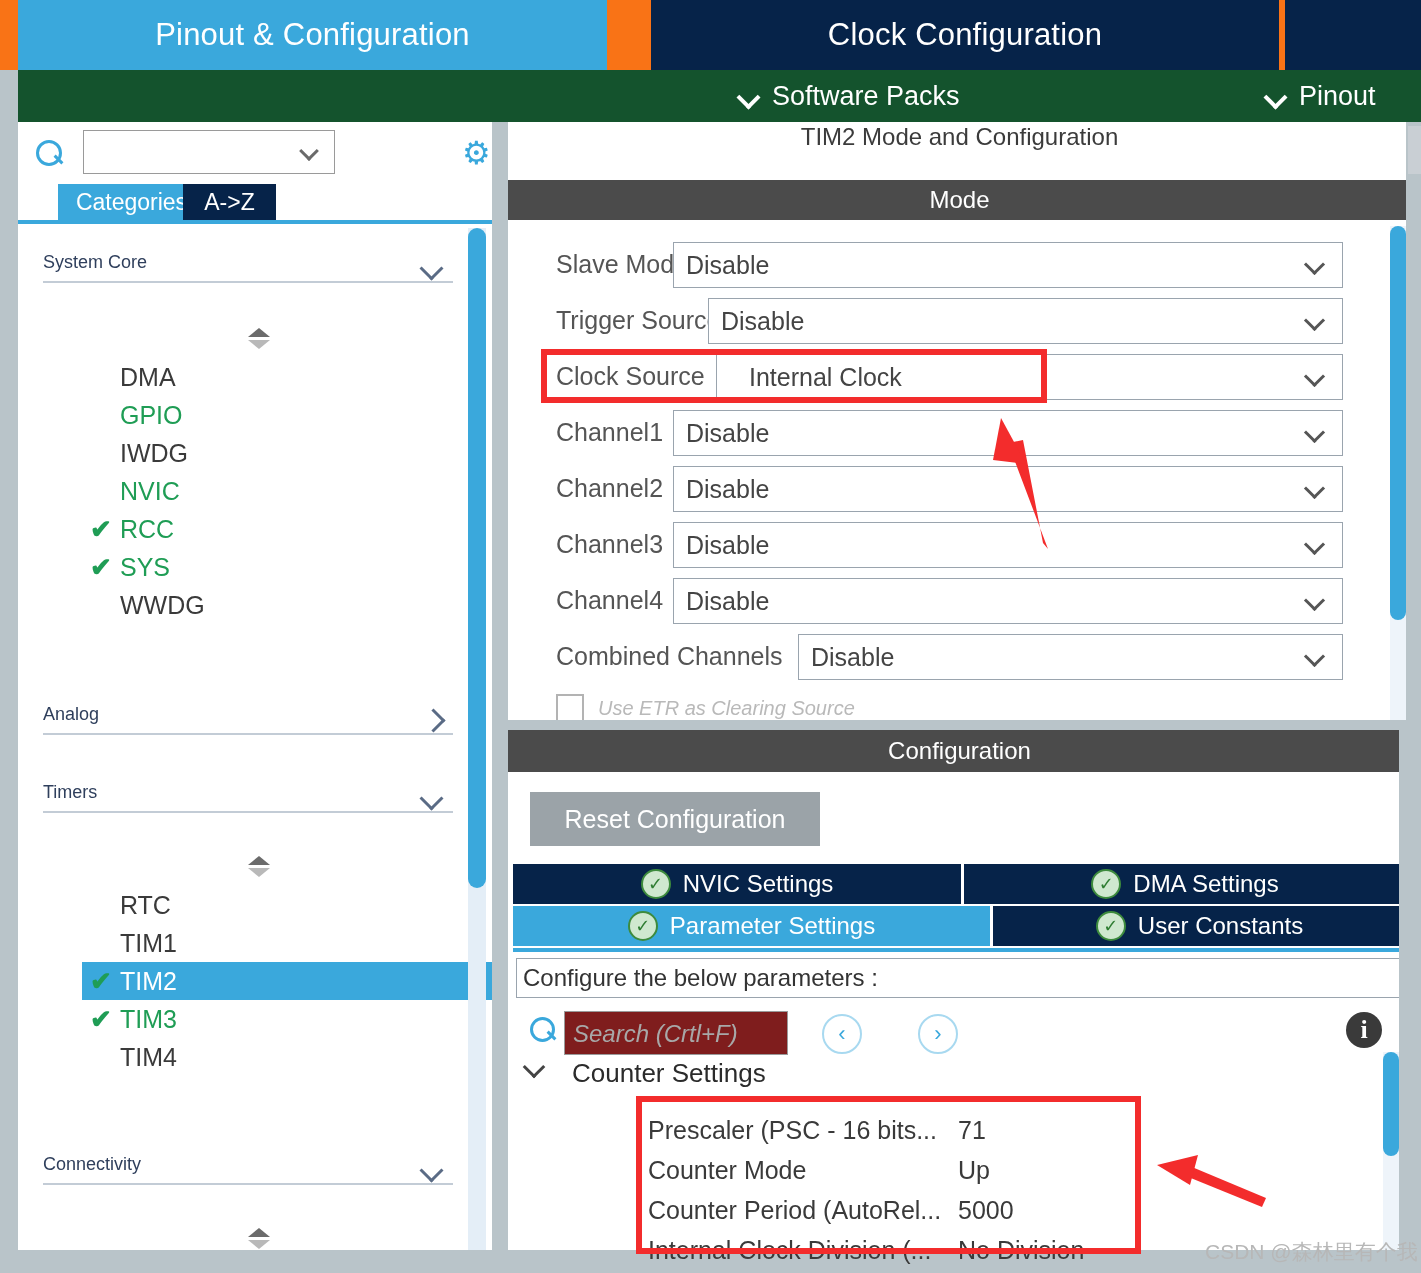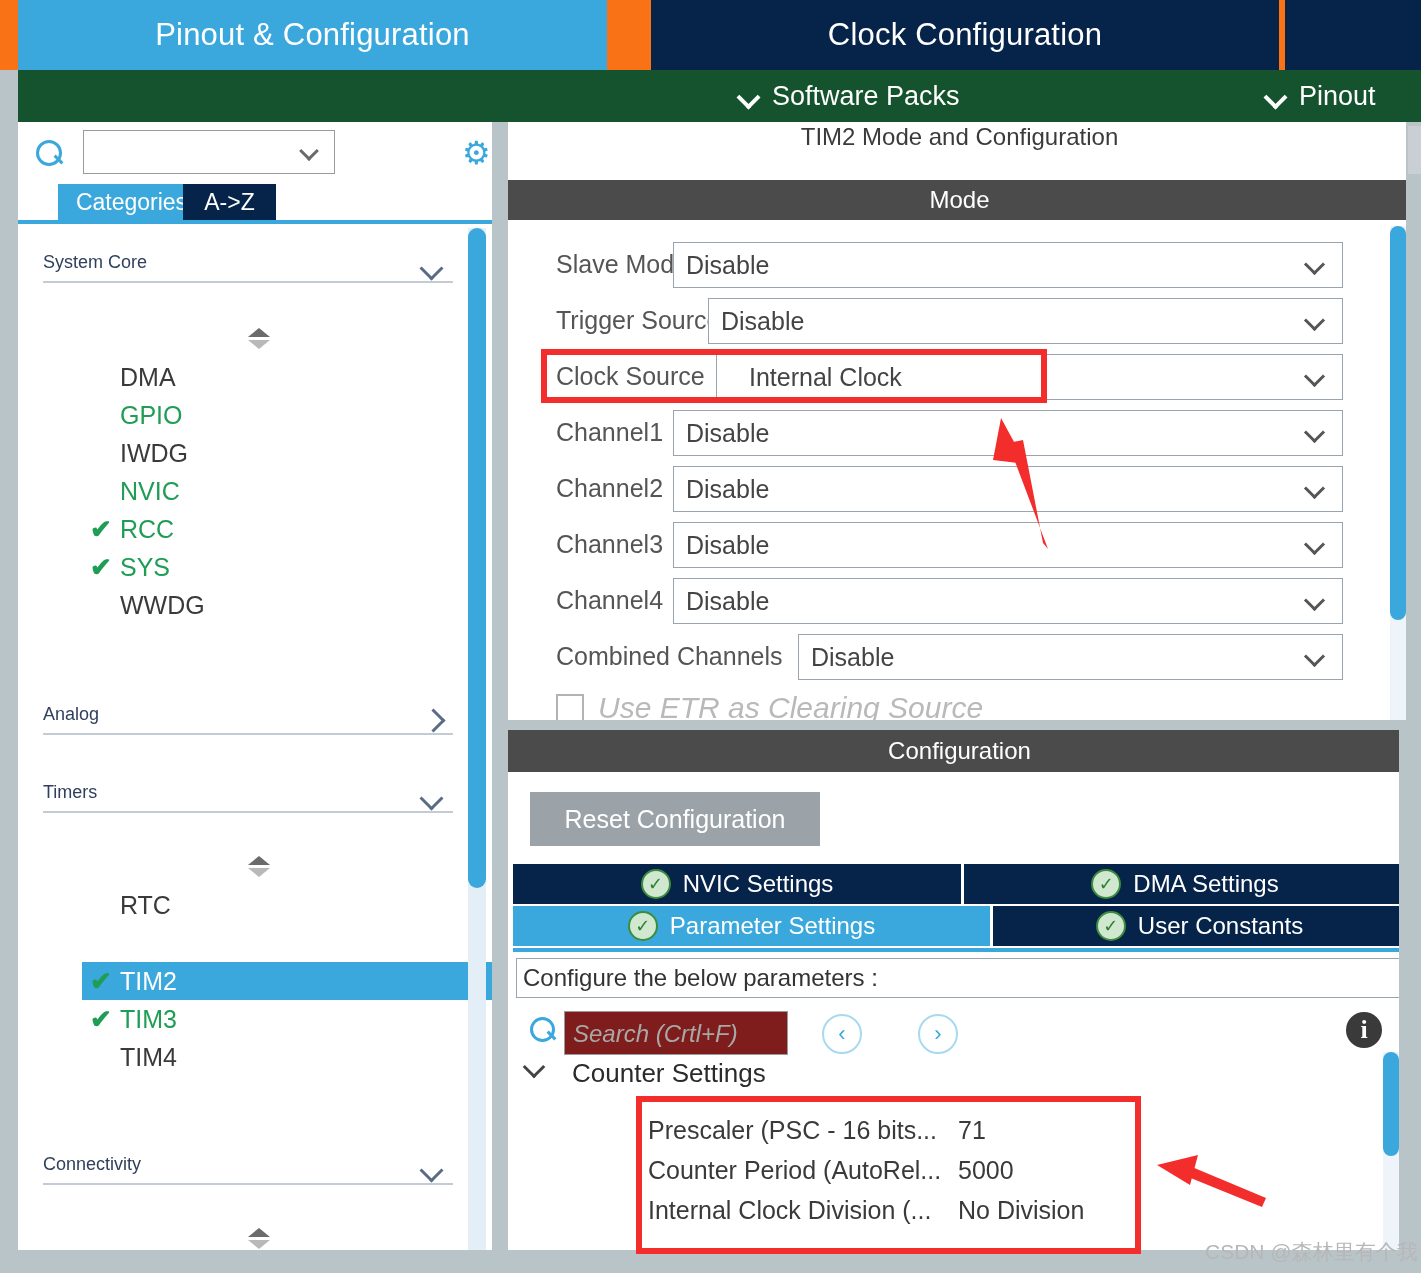--- a/index.html
+++ b/index.html
@@ -83,21 +83,21 @@
   .mode-body{position:absolute;left:0;top:98px;width:903px;height:500px;overflow:hidden;}
   .frow{position:absolute;left:0;width:885px;height:56px;}
   .frow .flabel{position:absolute;left:48px;top:12px;font-size:25px;color:#555;white-space:nowrap;}
   .frow .fsel{position:absolute;height:44px;top:4px;border:1px solid #9aa4ae;background:#fff;}
   .frow .fsel .val{position:absolute;left:12px;top:8px;font-size:25px;color:#444;white-space:nowrap;}
   .frow .fsel .caret{position:absolute;right:16px;top:14px;width:20px;height:14px;}
   .frow .fsel .caret:before{content:"";position:absolute;left:1px;top:0;width:12px;height:12px;
      border-right:3px solid #555;border-bottom:3px solid #555;transform:rotate(45deg);}
   .chkrow{position:absolute;left:48px;width:500px;height:40px;display:flex;align-items:center;gap:14px;}
   .chkbox{width:24px;height:24px;border:2px solid #b3b3b3;background:#fff;}
-  .chkrow .ctext{font-size:30px;color:#b9b9b9;font-style:italic;}
+  .chkrow .ctext{font-size:20px;color:#b9b9b9;font-style:italic;}
 
   .mscroll-track{position:absolute;left:1390px;top:226px;width:16px;height:494px;background:#eef4fa;}
   .mscroll-thumb{position:absolute;left:1390px;top:226px;width:16px;height:394px;background:#3aa8dc;border-radius:8px;}
 
   
   .cfgwrap{position:absolute;left:508px;top:730px;width:903px;height:520px;background:#ffffff;}
   .cfg-head{position:absolute;left:0;top:0;width:903px;height:42px;background:#4b4b4b;color:#fff;
      display:flex;align-items:center;justify-content:center;font-size:24px;}
   .reset-btn{position:absolute;left:22px;top:62px;width:290px;height:54px;background:#9ba3a8;color:#fff;
      display:flex;align-items:center;justify-content:center;font-size:25px;}
@@ -259,20 +259,24 @@
         <div class="grp-chev down"></div>
       </div>
       <div class="spinner" style="left:230px;top:632px;">
         <div class="up"></div>
           <div class="dn"></div>
       </div>
       <div class="leaf" style="left:64px;top:662px;">
         <span class="chk"></span>
         <span class="lbl" style="color:#3a3a3a;text-align:right;">RTC</span>
       </div>
+      <div class="leaf" style="left:64px;top:700px;">
+        <span class="chk"></span>
+        <span class="lbl" style="color:#3a3a3a;">TIM1</span>
+      </div>
       <div class="leaf sel" style="left:64px;top:738px;">
         <span class="chk">✔</span>
         <span class="lbl">TIM2</span>
       </div>
       <div class="leaf" style="left:64px;top:776px;">
         <span class="chk">✔</span>
         <span class="lbl" style="color:#1f9d55;">TIM3</span>
       </div>
       <div class="leaf" style="left:64px;top:814px;">
         <span class="chk"></span>
@@ -430,20 +434,24 @@
 
     <div class="sect-row">
       <span class="sect-chev"></span>
       <span>Counter Settings</span>
     </div>
 
     <div class="ptable">
       <div class="prow">
         <span class="pname">Prescaler (PSC - 16 bits...</span>
         <span class="pval">71</span>
+      </div>
+      <div class="prow">
+        <span class="pname">Counter Mode</span>
+        <span class="pval">Up</span>
       </div>
       <div class="prow">
         <span class="pname">Counter Period (AutoRel...</span>
         <span class="pval">5000</span>
       </div>
       <div class="prow">
         <span class="pname">Internal Clock Division (...</span>
         <span class="pval">No Division</span>
       </div>
     </div>

